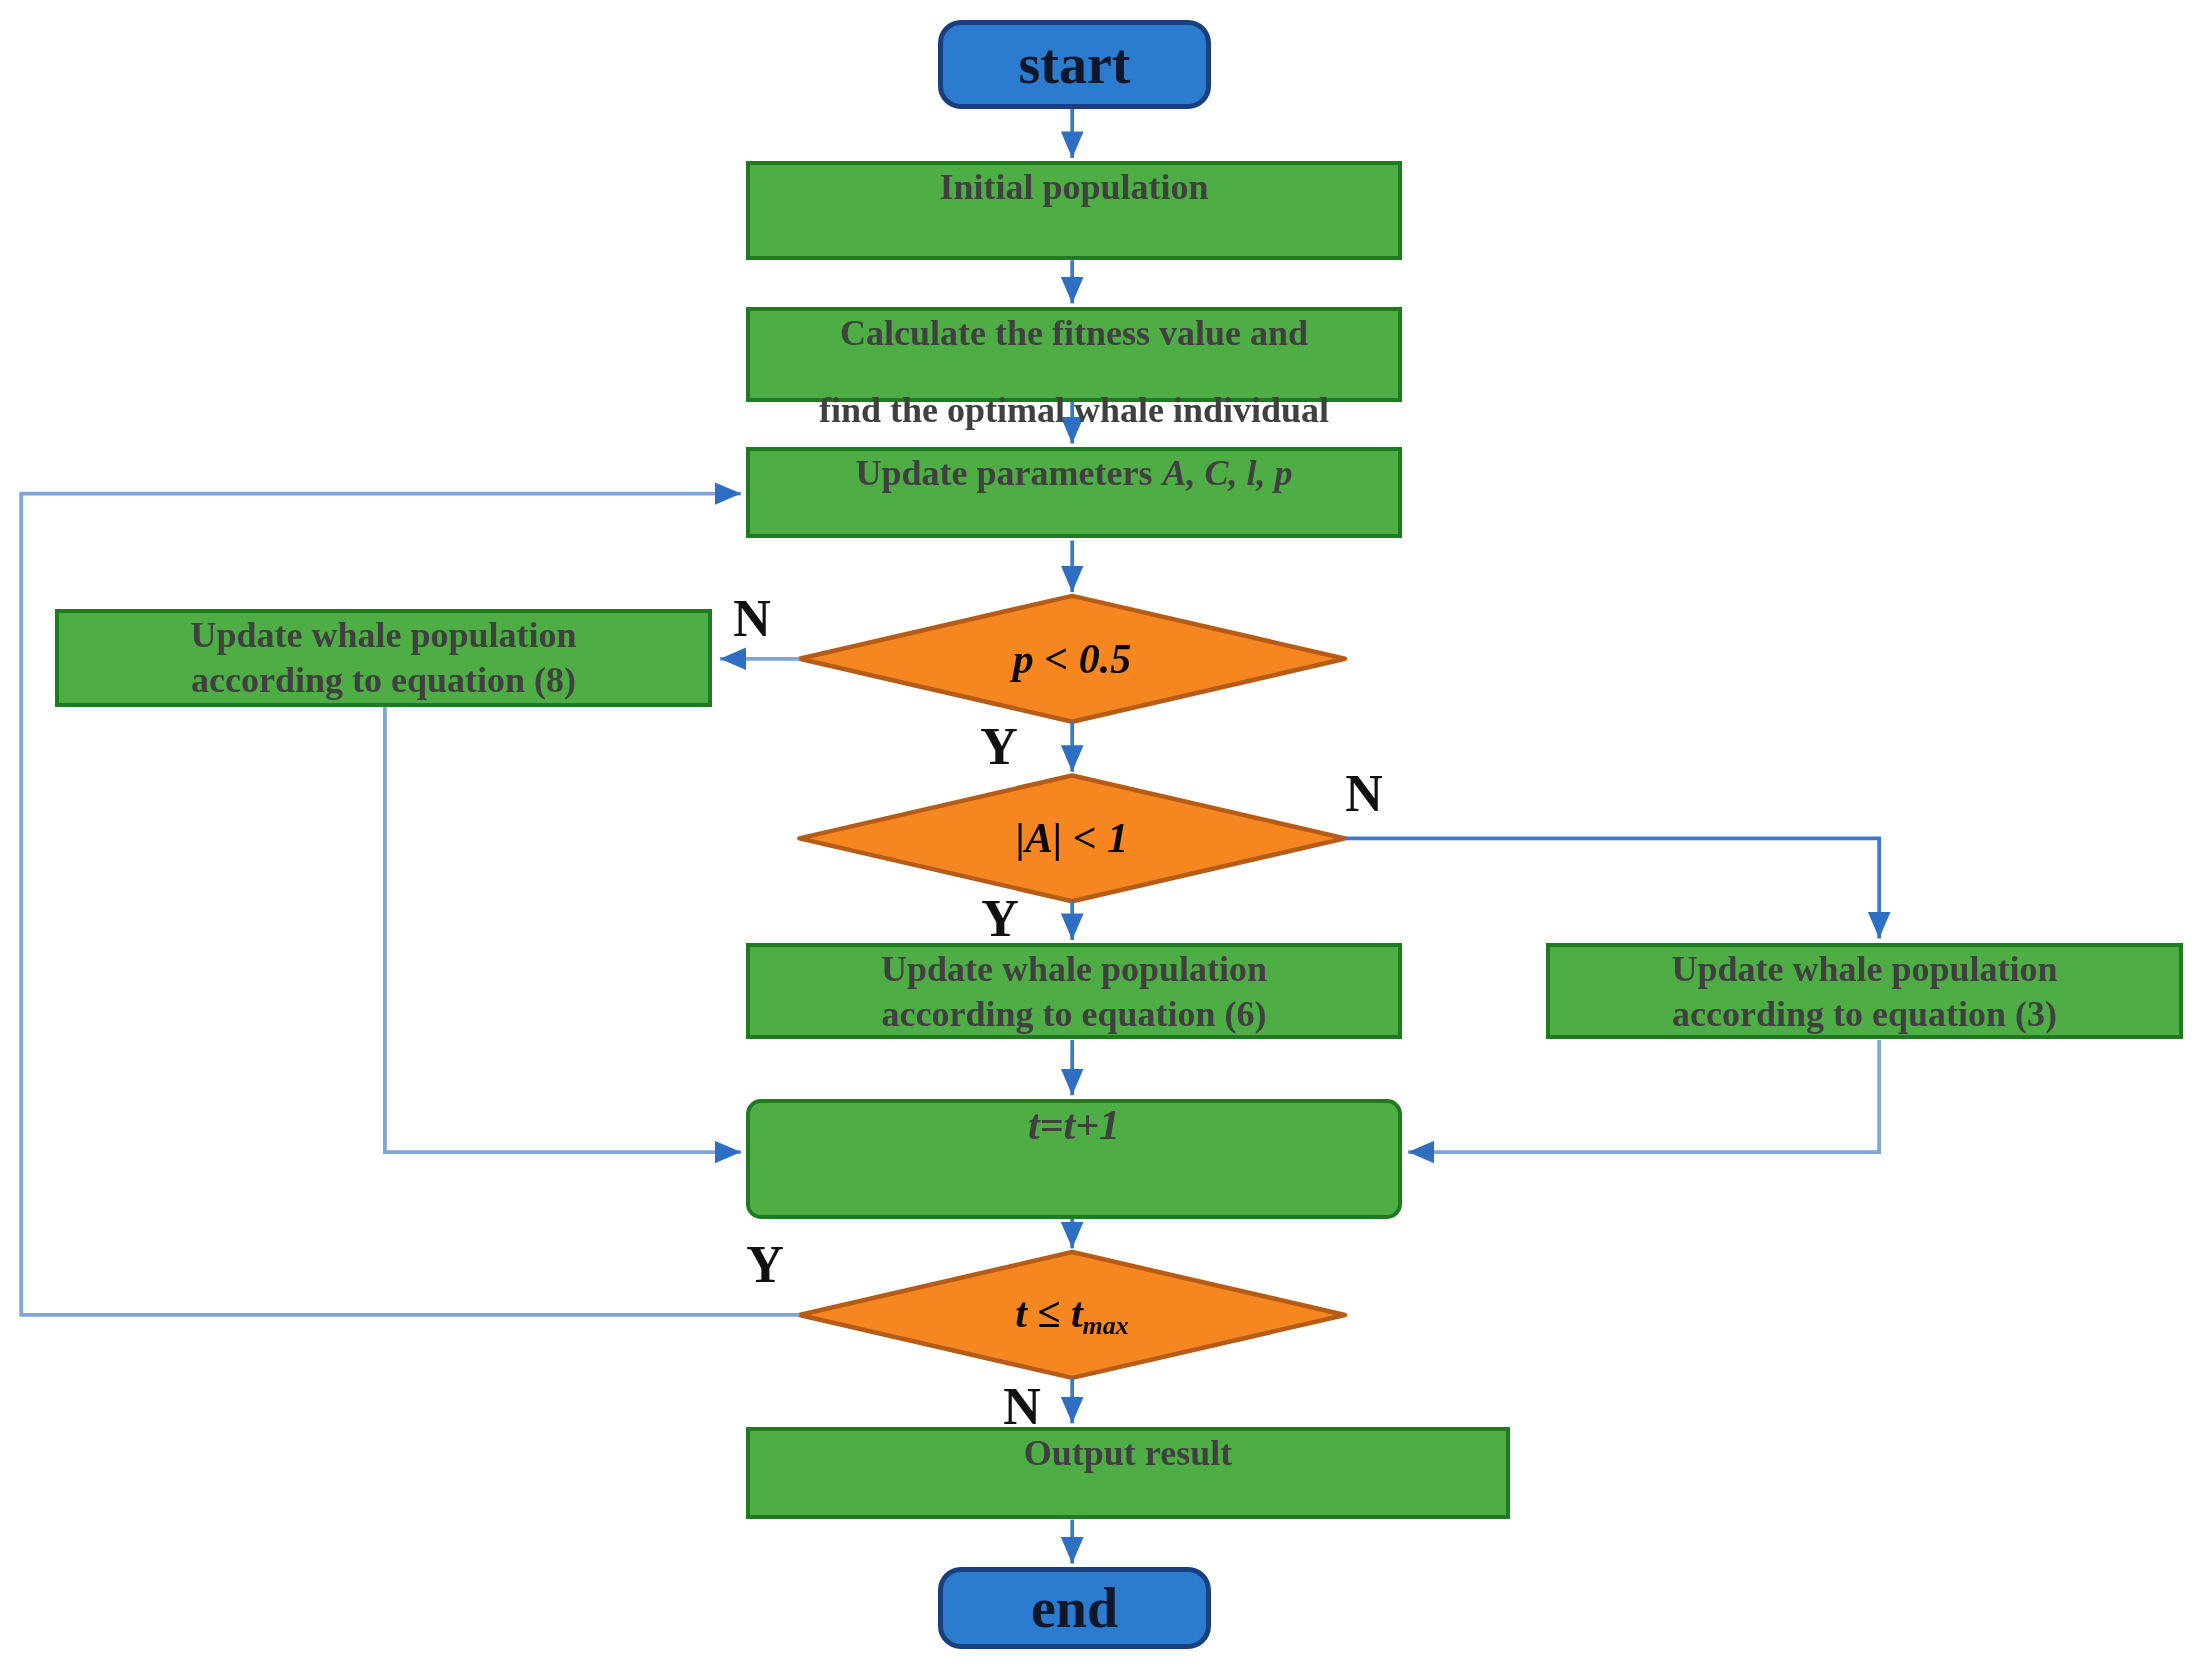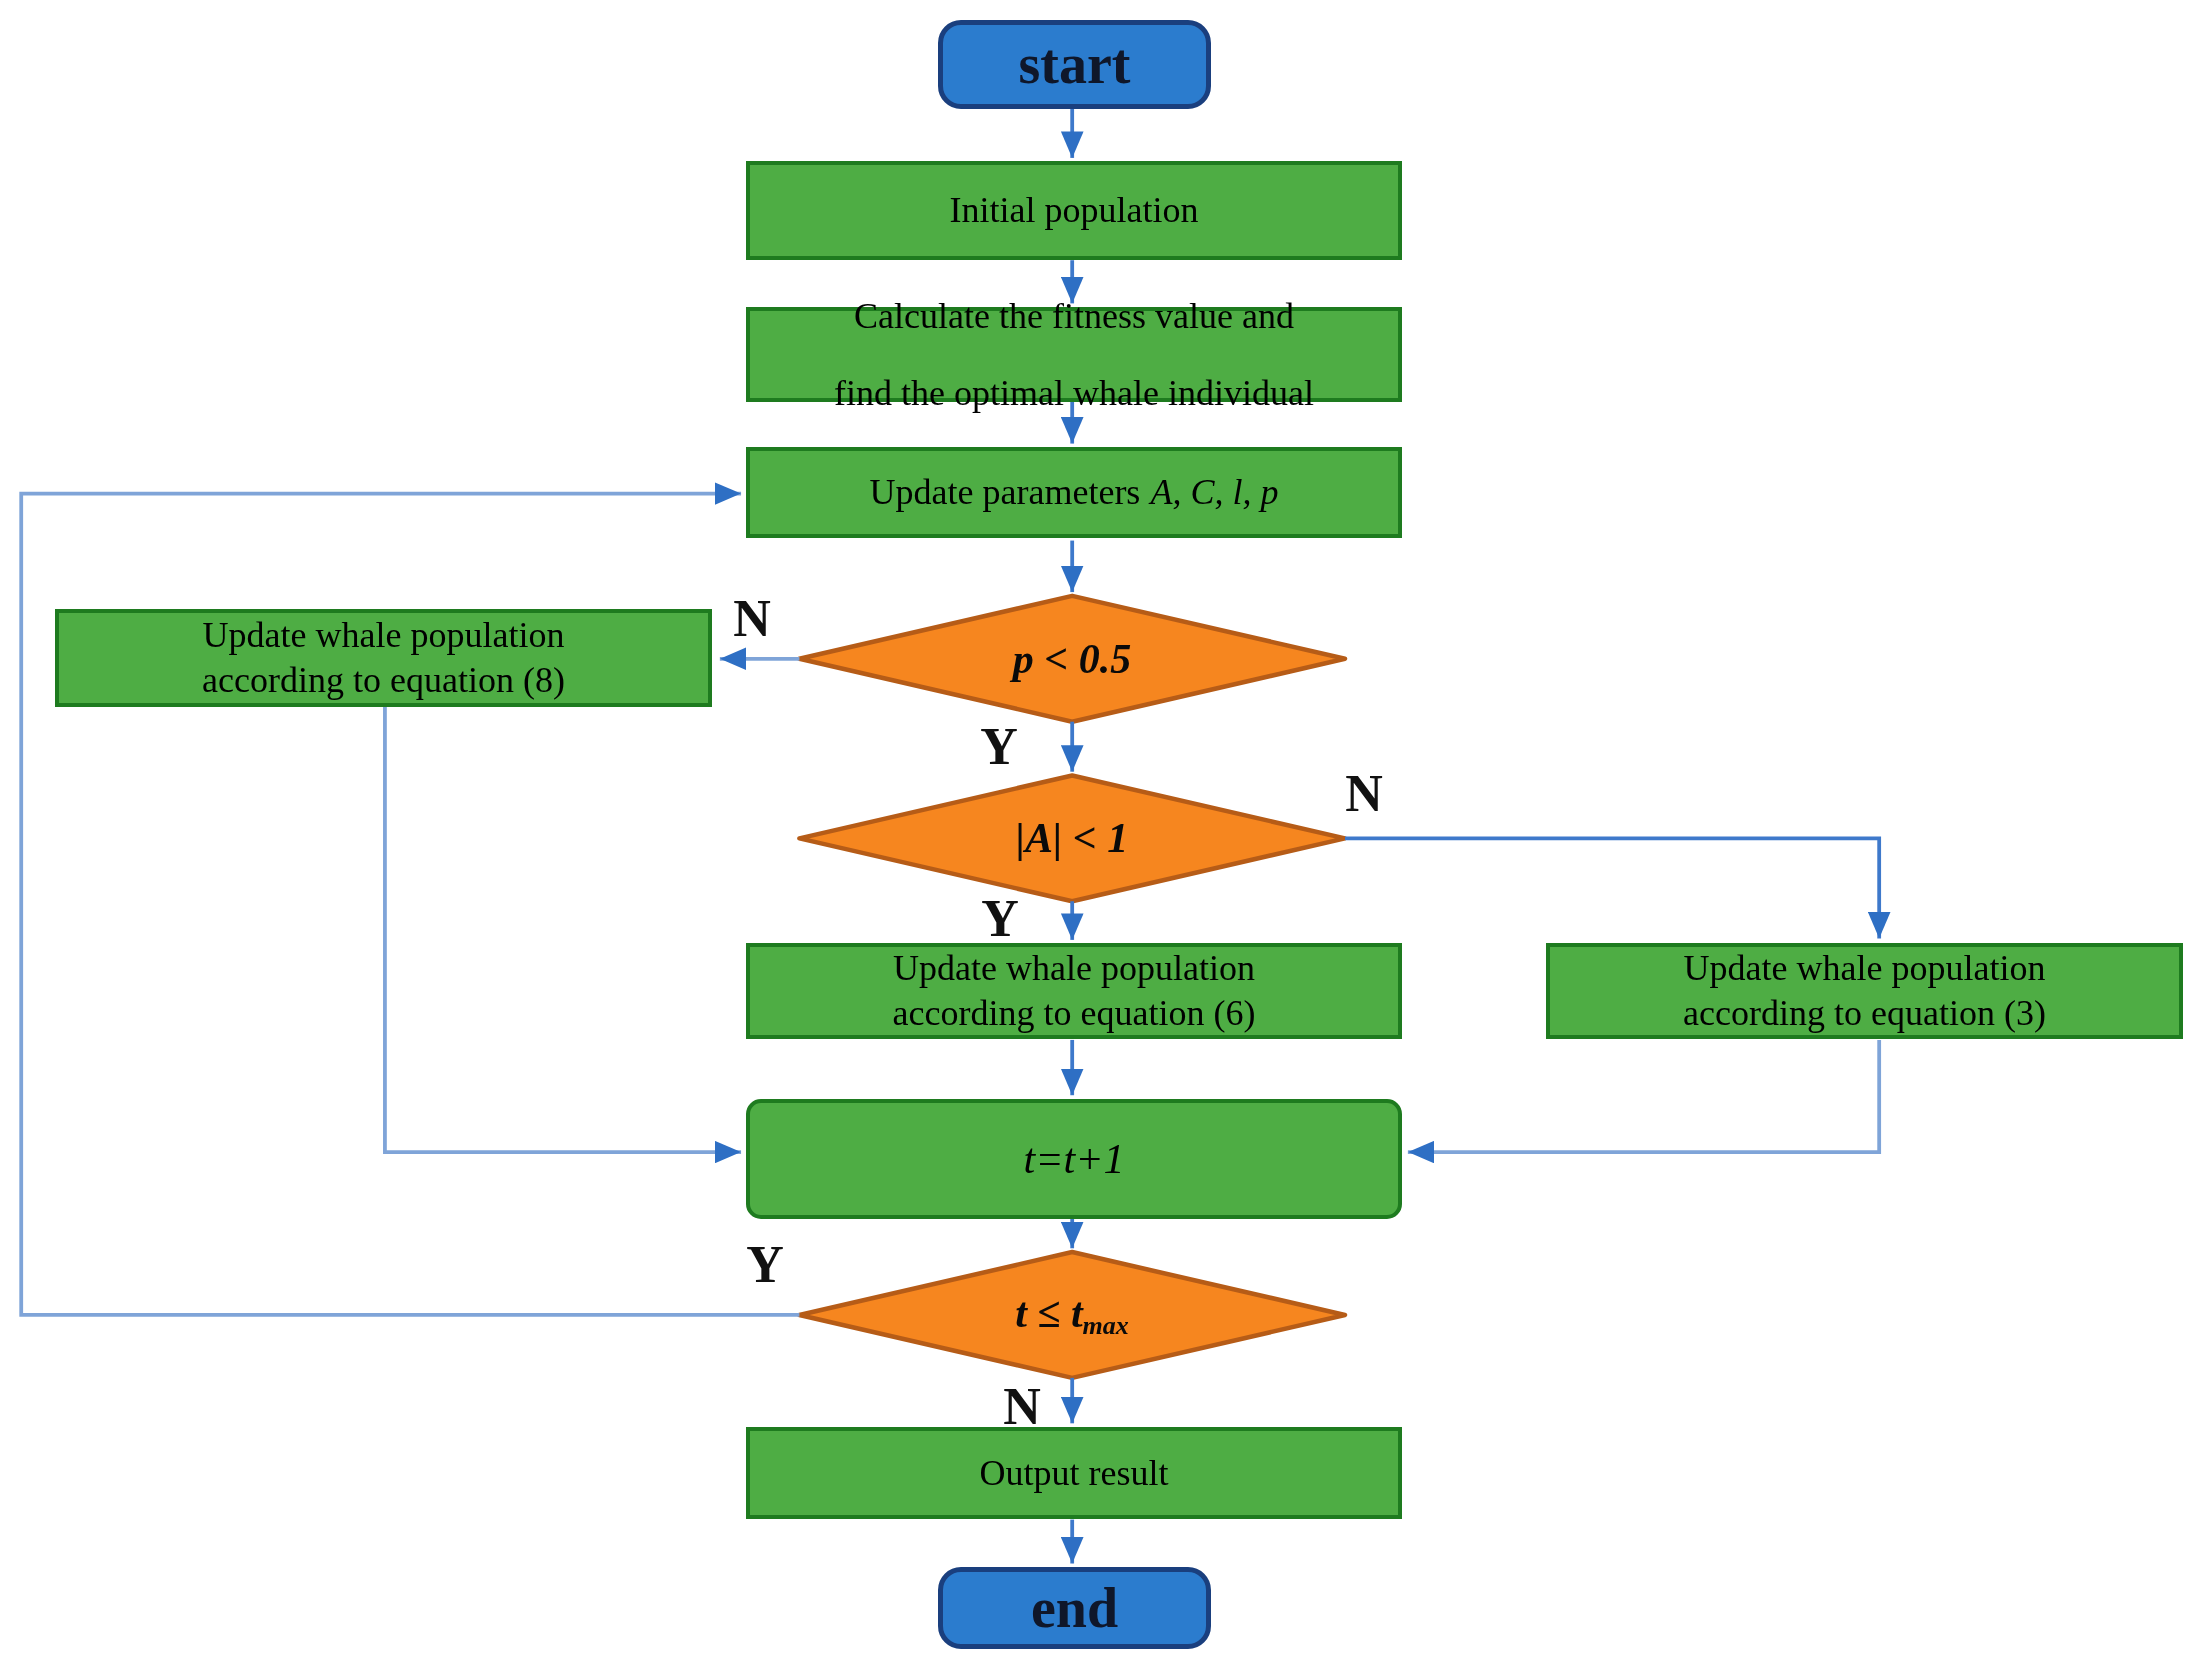--- a/index.html
+++ b/index.html
@@ -10,24 +10,24 @@
     background:#ffffff;
     font-family:"Liberation Serif", serif;
     overflow:hidden;
   }
   #connector-layer{position:absolute;left:0;top:0;width:2205px;height:1679px;}
   .process{
     position:absolute;
     box-sizing:border-box;
     background:#4EAD44;
     border:4.5px solid #1E7B1F;
-    color:#000000;
-    display:flex;flex-direction:column;align-items:center;justify-content:center;
+    color:#404040;
+    display:flex;flex-direction:column;align-items:center;justify-content:flex-start;
     text-align:center;
-    font-weight:400;
+    font-weight:700;
     font-size:36px;line-height:45px;
   }
   .terminator{
     position:absolute;
     box-sizing:border-box;
     background:#2B7CCE;
     border:5.3px solid #1A3F7E;
     border-radius:23px;
     color:#0f172a;
     display:flex;align-items:center;justify-content:center;
@@ -122,21 +122,21 @@
 
   <div class="process" style="left:1546px;top:943px;width:637px;height:96px;">
     <span>Update whale population</span>
     <span>according to equation (3)</span>
   </div>
 
   <div class="process" style="left:746px;top:1099px;width:656px;height:120px;font-size:42px;border-radius:15px;">
     <span class="var">t=t+1</span>
   </div>
 
-  <div class="process" style="left:746px;top:1427px;width:656px;height:92px;">
+  <div class="process" style="left:746px;top:1427px;width:764px;height:92px;">
     <span>Output result</span>
   </div>
 
   <div class="terminator" id="box-end" style="left:938px;top:1567px;width:273px;height:82px;">
     <span>end</span>
   </div>
 
   <div class="dlabel" style="left:1072px;top:659px;">p &lt; 0.5</div>
   <div class="dlabel" style="left:1072px;top:838px;">|A| &lt; 1</div>
   <div class="dlabel" style="left:1072px;top:1315px;">

